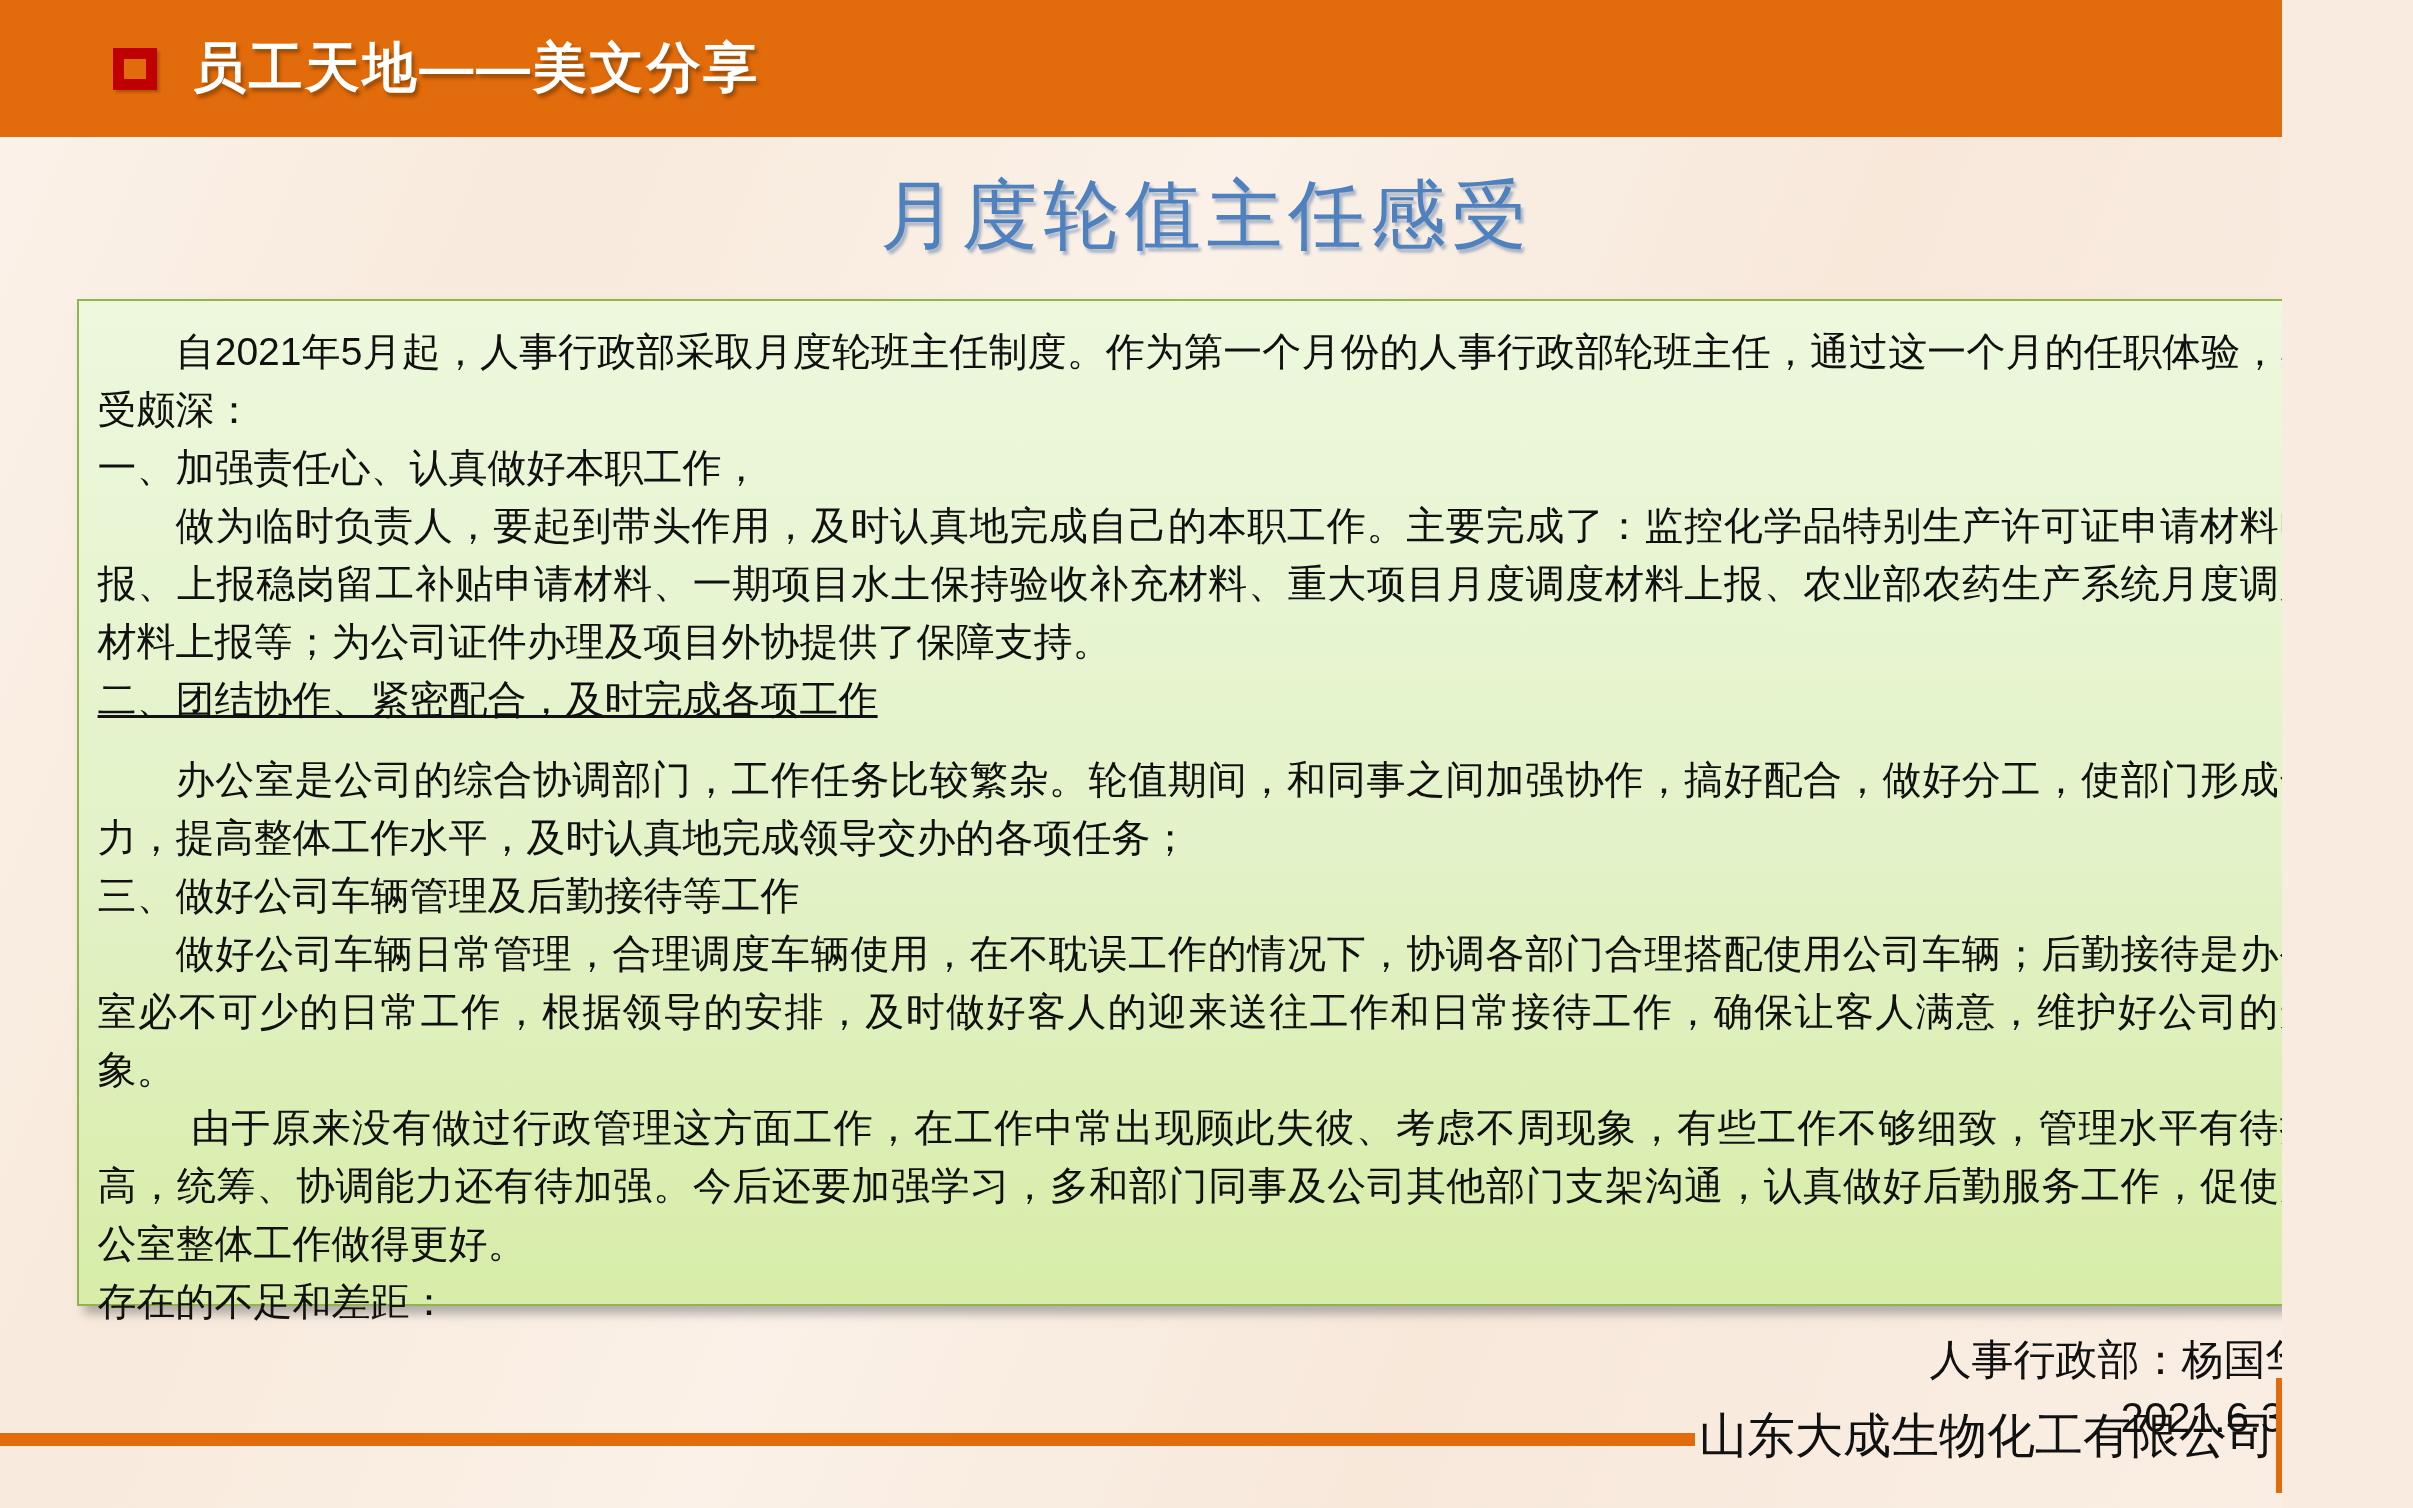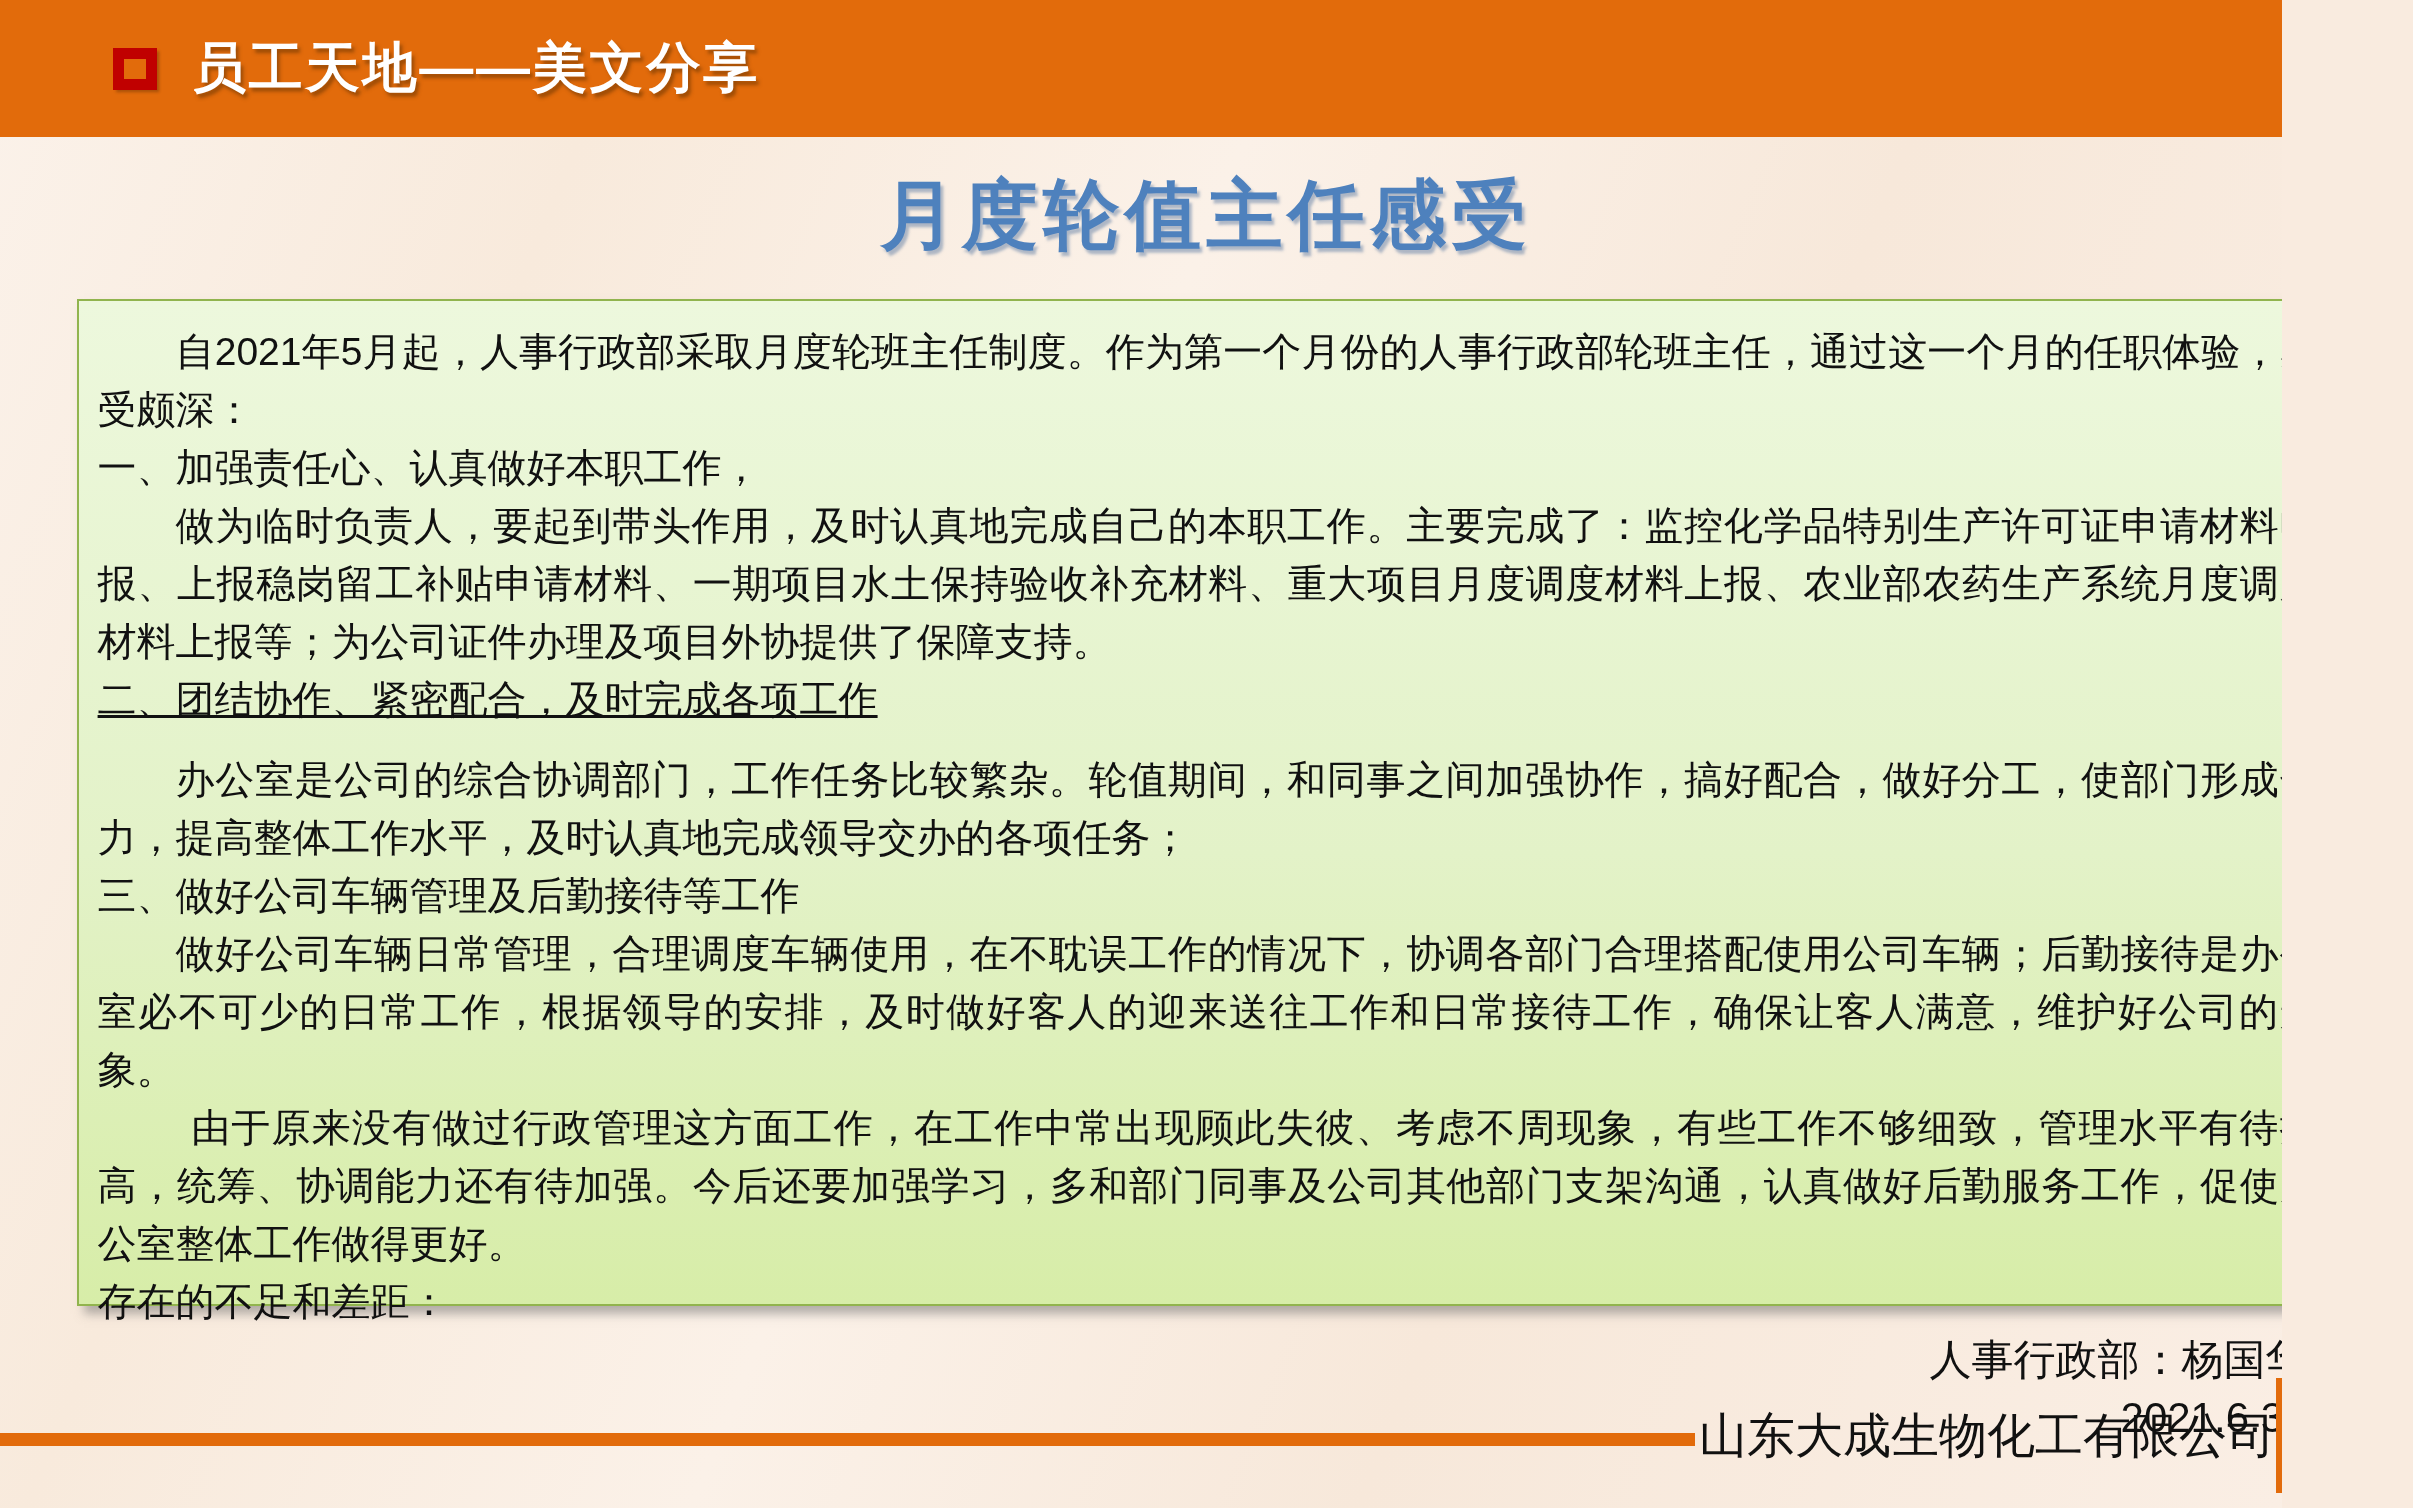--- a/index.html
+++ b/index.html
@@ -29,21 +29,21 @@
     font-size:54px;font-weight:bold;color:#FFFFFF;
     letter-spacing:2.8px;
     text-shadow:2.8px 3.7px 3.7px rgba(90,45,0,0.5);
     white-space:nowrap;
   }
   
   .main-title{
     position:absolute;top:165px;left:0;width:2413px;
     text-align:center;
     font-family:"Liberation Serif",serif;
-    font-size:76px;font-weight:bold;
+    font-size:76px;font-weight:normal;
     color:var(--title-blue,#4E81BD);
     text-shadow:2.8px 3.7px 2.8px rgba(110,135,170,0.55);
     letter-spacing:5.6px;
   }
   
   .content-box{
     position:absolute;left:77px;top:299px;width:2262px;height:1007px;
     box-sizing:border-box;
     border:2.8px solid var(--box-border,#91B44E);
     background:linear-gradient(180deg,#EDF8DD 0%,#E3F2C8 55%,#D7EDA8 100%);

